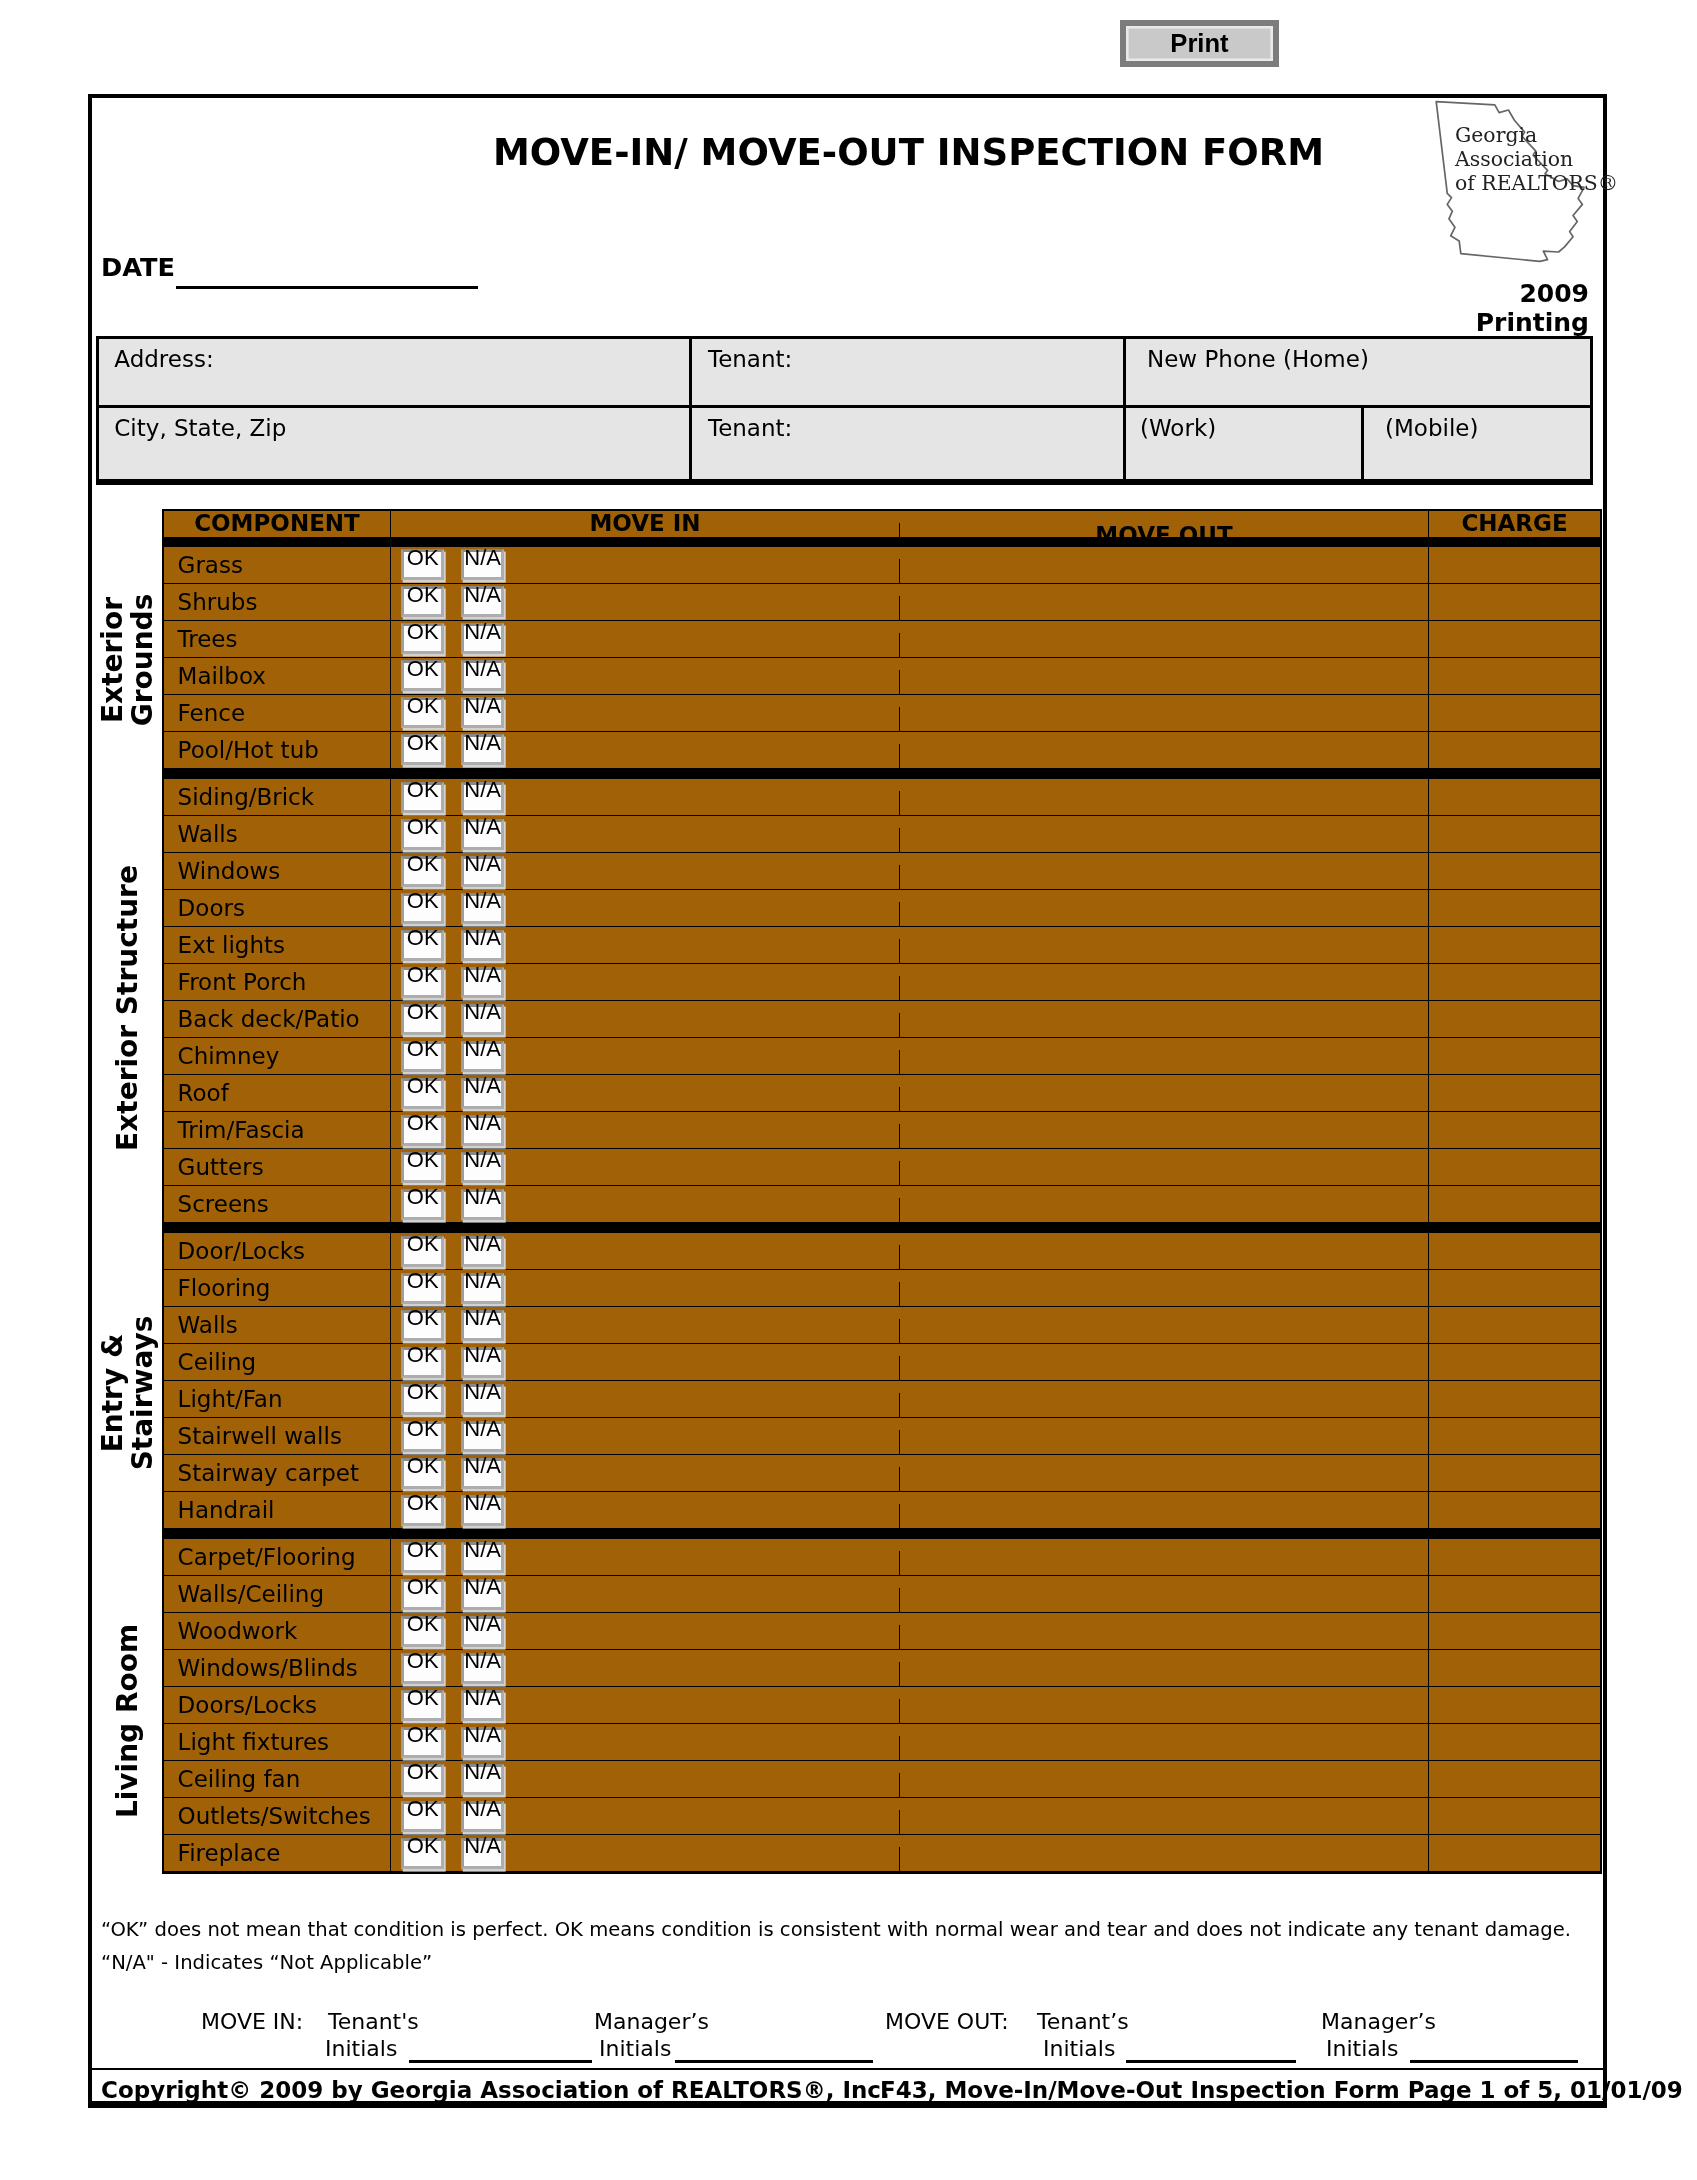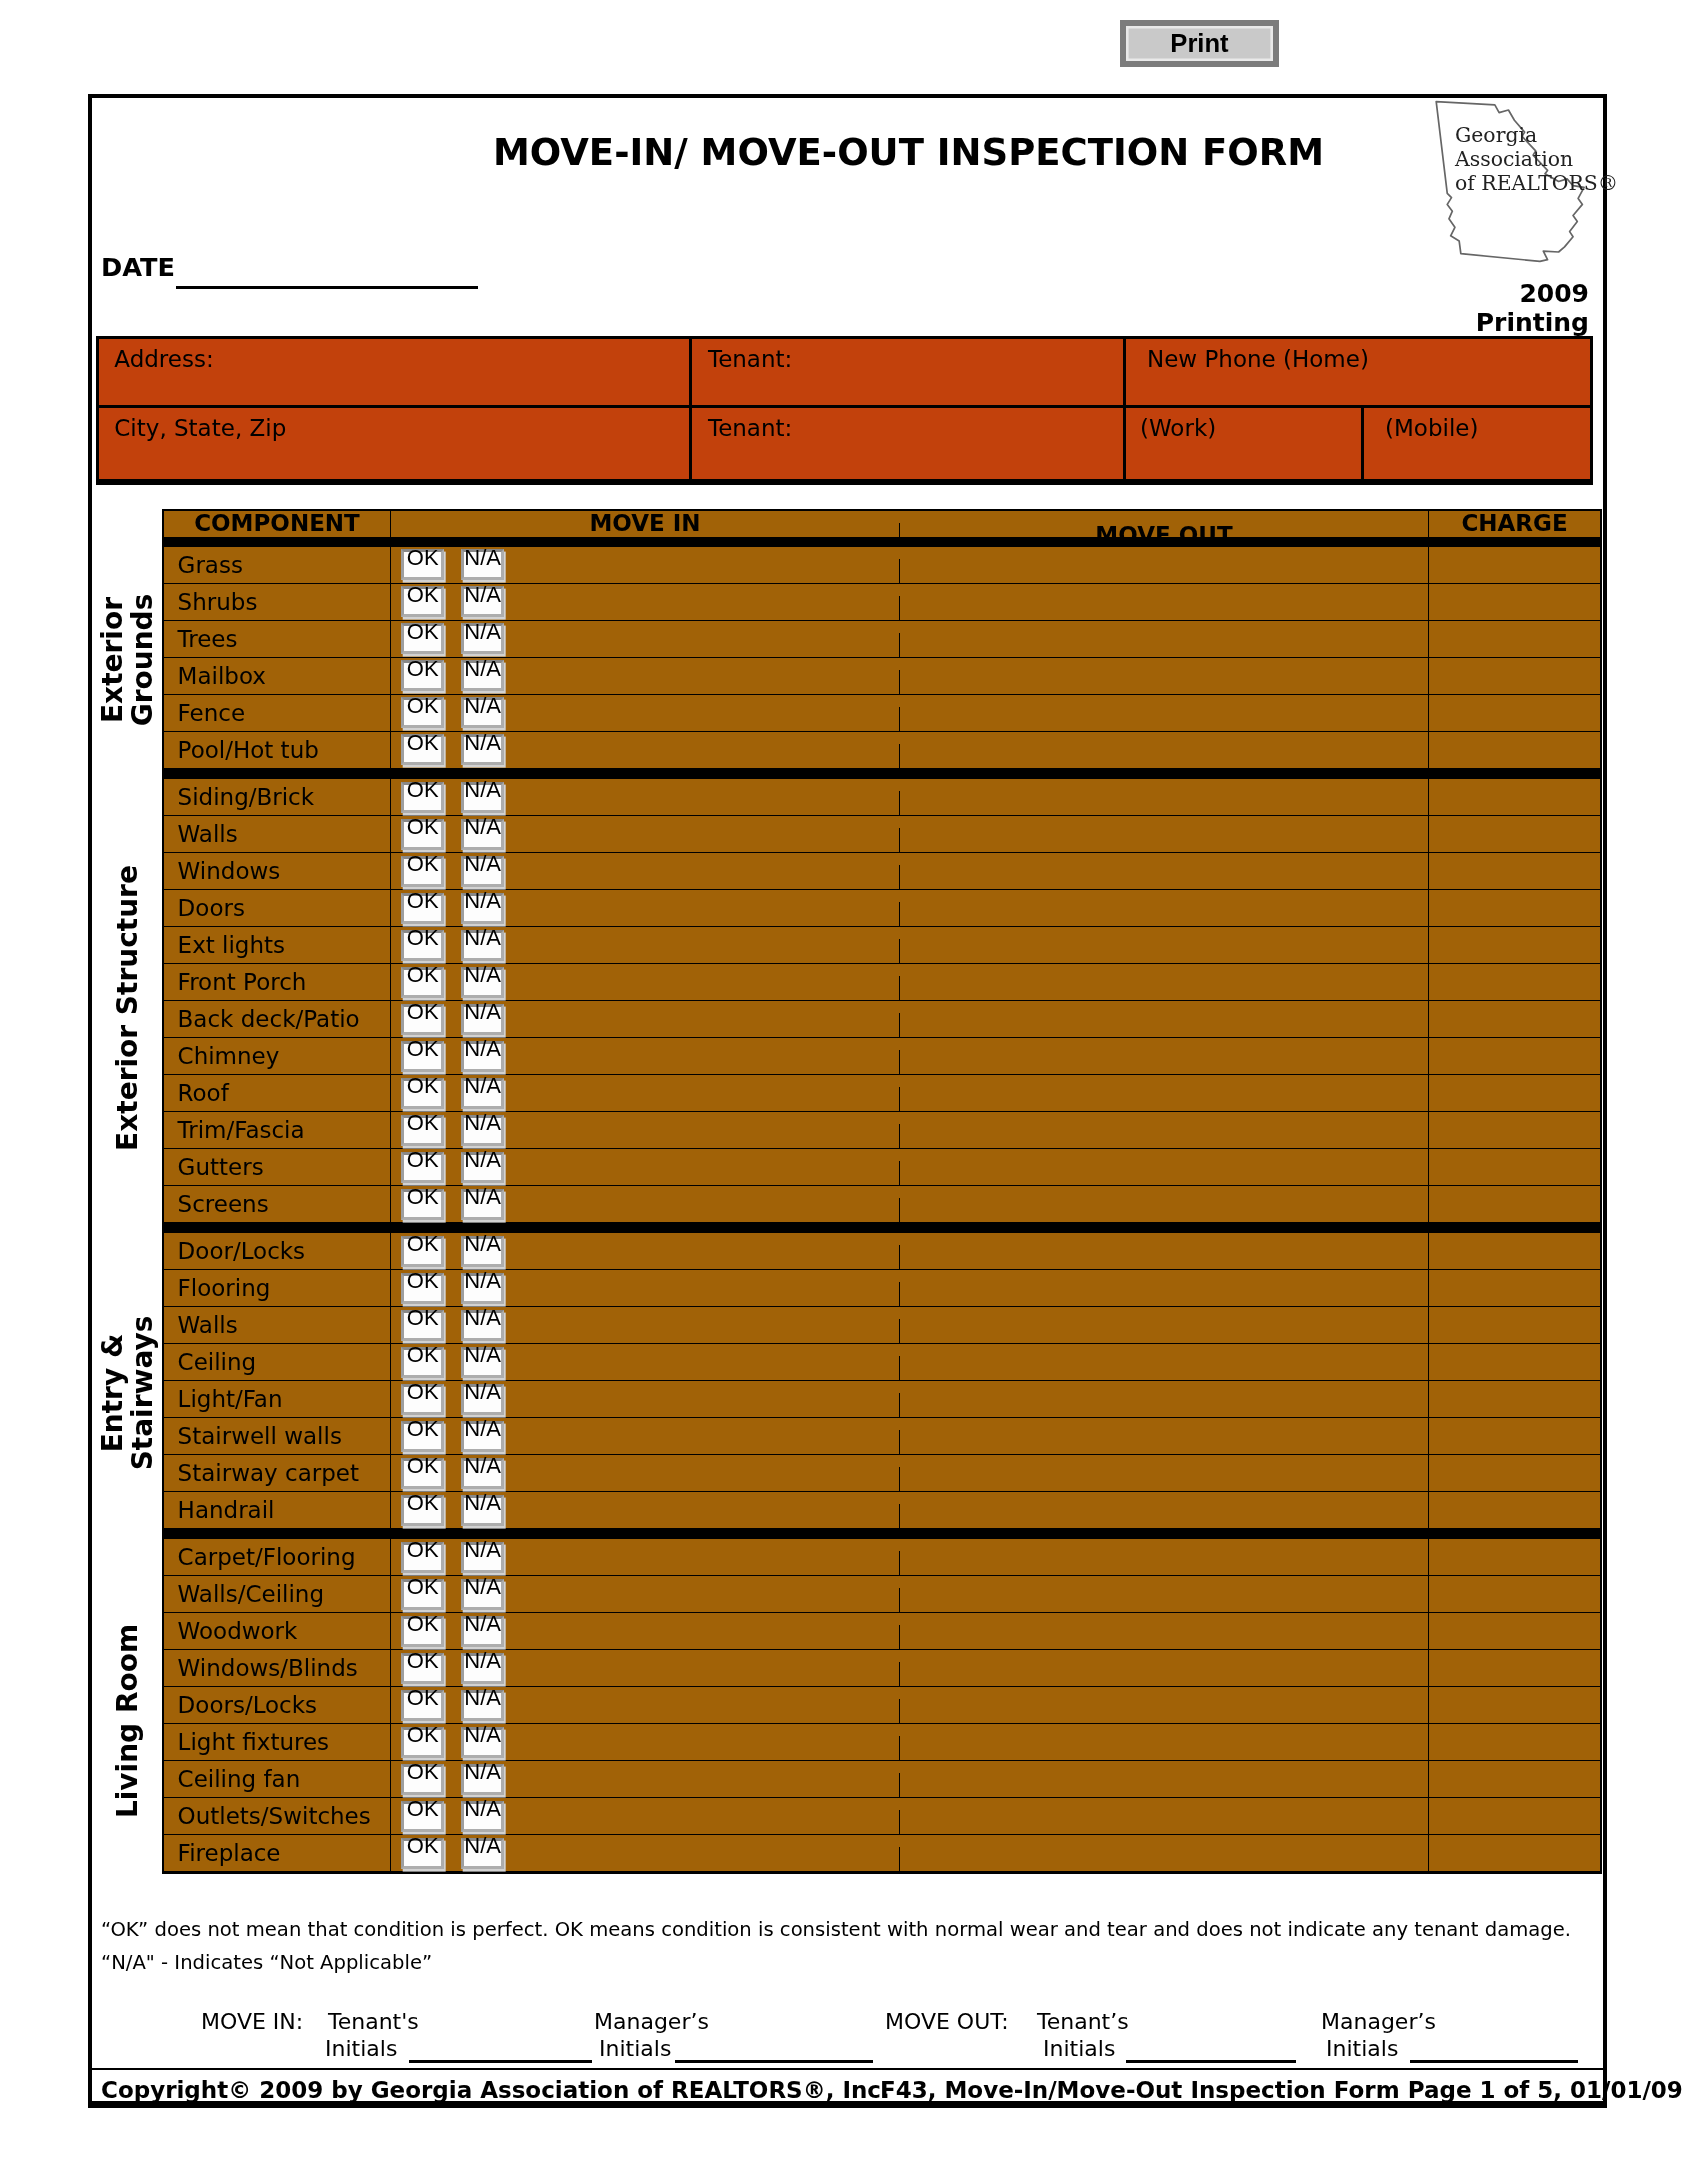--- a/index.html
+++ b/index.html
@@ -27,21 +27,21 @@
   .logo{position:absolute;left:1426px;top:99px;width:179px;height:170px;}
   .logo svg{position:absolute;left:0;top:0;}
   .logo-text{position:absolute;left:29px;font-family:"DejaVu Serif", serif;color:#222;
     font-size:20.4px;white-space:nowrap;}
   .lt1{top:24px;} .lt2{top:48px;} .lt3{top:72px;}
   .printing{position:absolute;left:1405px;top:279px;width:184px;text-align:right;
     font-size:25px;font-weight:bold;}
 
   
   .addr{position:absolute;left:96px;top:336px;width:1497px;height:149px;
-    box-sizing:border-box;border:3.4px solid #000;border-bottom-width:6px;background:#c2410c;}
+    box-sizing:border-box;border:3.4px solid #000;border-bottom-width:6px;background:#e5e5e5;}
   .addr .hline{position:absolute;left:0;right:0;top:66px;height:2.6px;background:#000;}
   .addr .v1{position:absolute;left:590px;top:0;bottom:0;width:2.6px;background:#000;}
   .addr .v2{position:absolute;left:1024px;top:0;bottom:0;width:2.6px;background:#000;}
   .addr .v3{position:absolute;left:1262px;top:69px;bottom:0;width:2.6px;background:#000;}
   .addr .lbl{position:absolute;font-size:23px;white-space:nowrap;}
   .a-address{left:15.3px;top:6.8px;} .a-tenant1{left:609px;top:6.8px;} .a-phone{left:1048px;top:6.8px;}
   .a-city{left:15.3px;top:76px;} .a-tenant2{left:609px;top:76px;}
   .a-work{left:1041px;top:76px;} .a-mobile{left:1286px;top:76px;}
 
   

